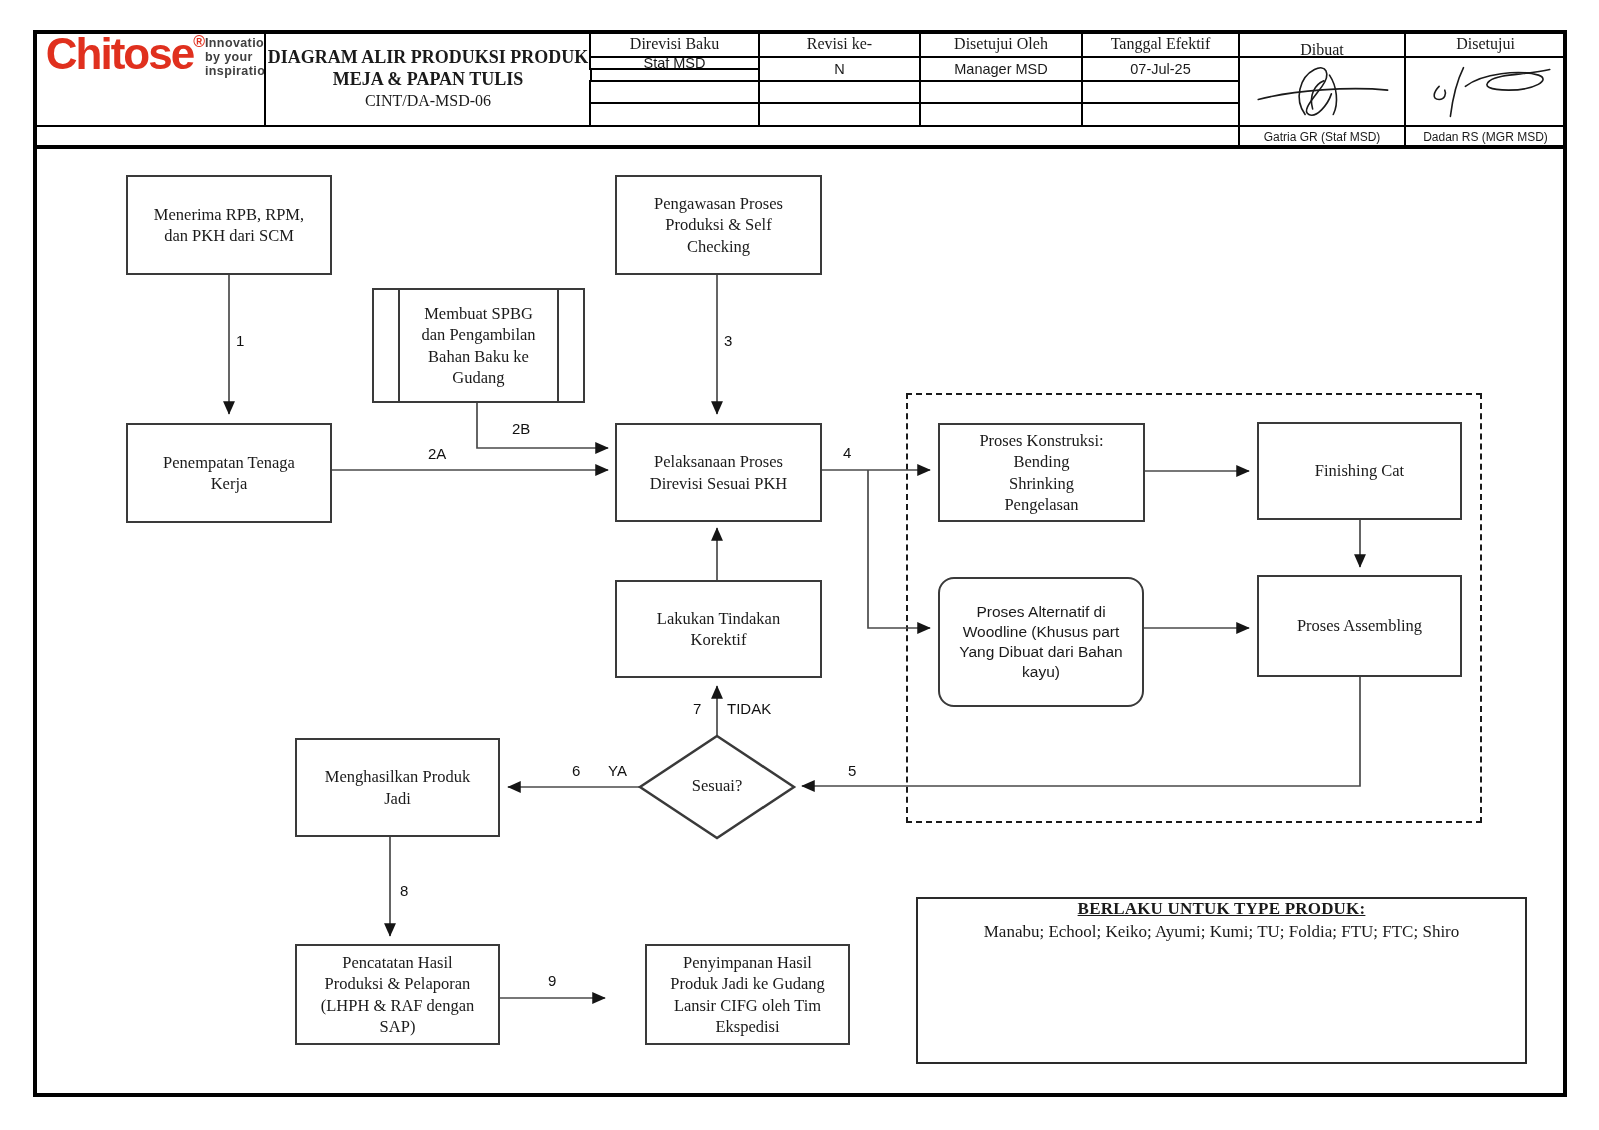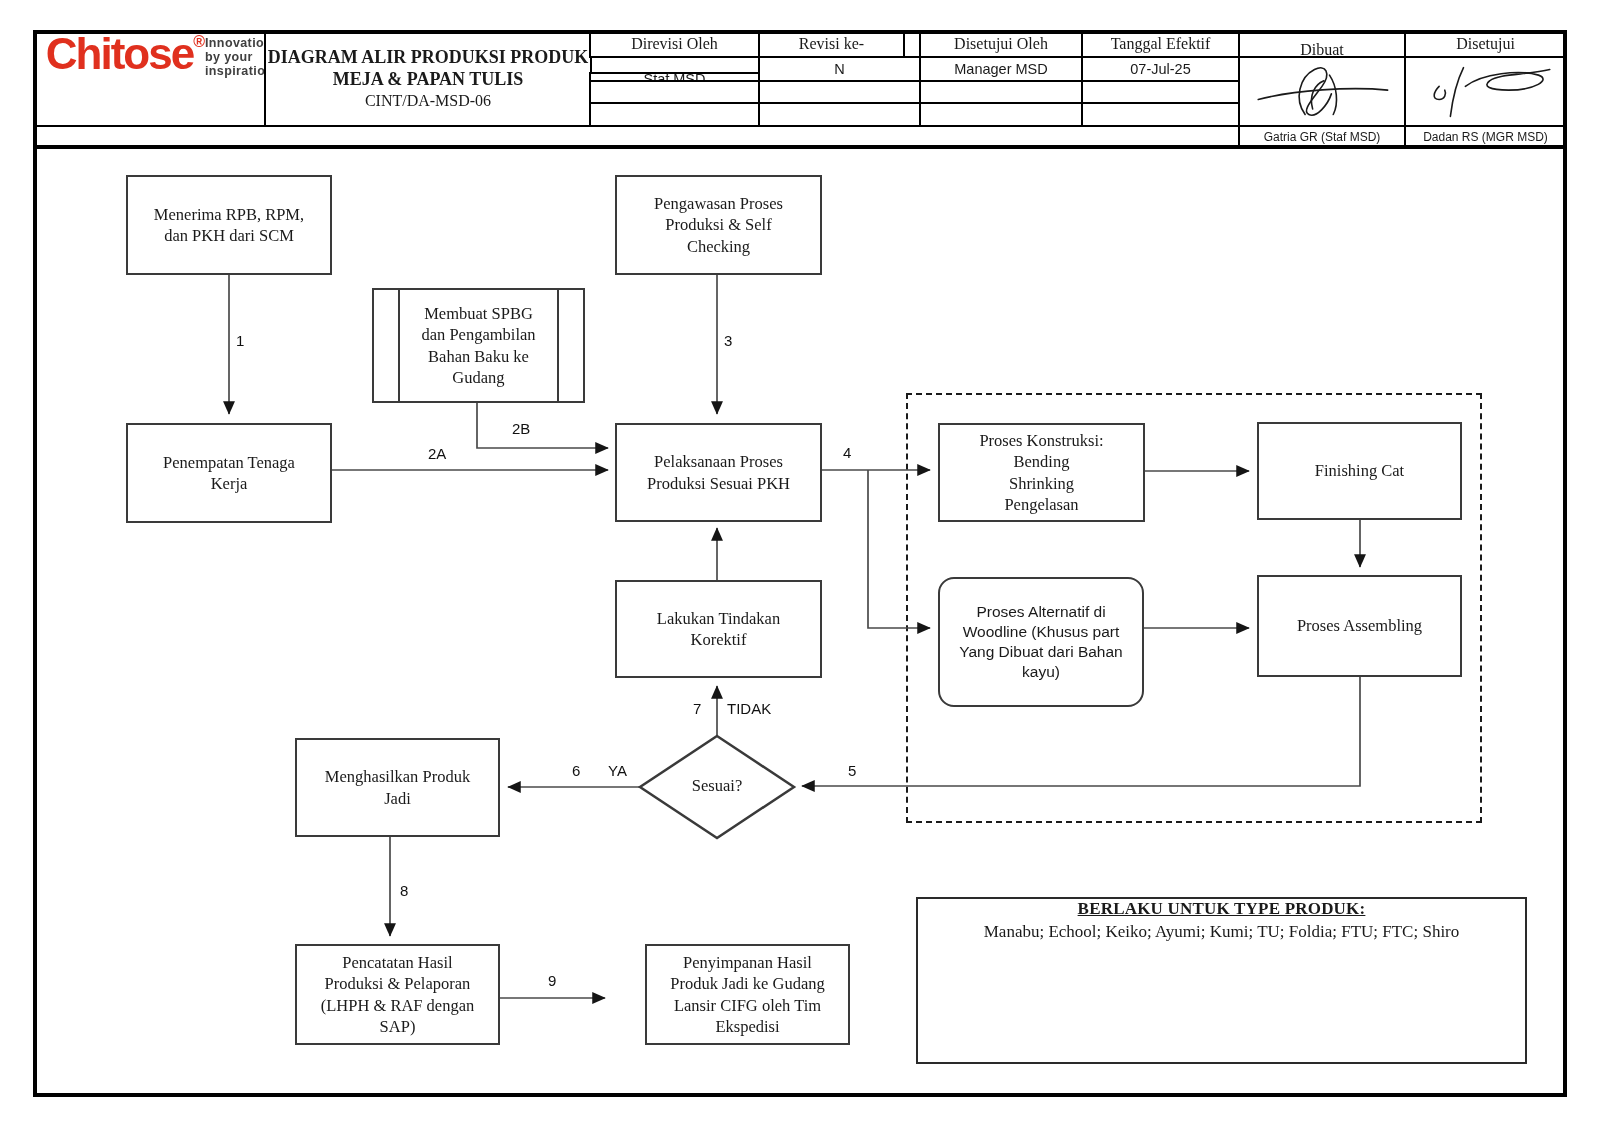--- a/index.html
+++ b/index.html
@@ -55,26 +55,26 @@
   </div>
   <div class="logo-tag">Innovation by your inspiration</div>
 </div>
 
 <div class="title-cell">
   <div class="title-b">DIAGRAM ALIR PRODUKSI PRODUK</div>
   <div class="title-b">MEJA &amp; PAPAN TULIS</div>
   <div class="title-code">CINT/DA-MSD-06</div>
 </div>
 
-<div class="cell hdr-label" style="left:589px;top:30px;width:171px;height:28px;">Direvisi Oleh</div>
-<div class="cell hdr-label" style="left:758px;top:30px;width:147px;height:28px;">Revisi ke-</div>
+<div class="cell hdr-label" style="left:589px;top:30px;width:171px;height:28px;">Direvisi Baku</div>
+<div class="cell hdr-label" style="left:758px;top:30px;width:163px;height:28px;">Revisi ke-</div>
 <div class="cell hdr-label" style="left:919px;top:30px;width:164px;height:28px;">Disetujui Oleh</div>
 <div class="cell hdr-label" style="left:1081px;top:30px;width:159px;height:28px;">Tanggal Efektif</div>
 
-<div class="cell hdr-value" style="left:589px;top:72px;width:171px;height:14px;">Staf MSD</div>
+<div class="cell hdr-value" style="left:589px;top:56px;width:171px;height:14px;">Staf MSD</div>
 <div class="cell hdr-value" style="left:758px;top:56px;width:163px;height:26px;">N</div>
 <div class="cell hdr-value" style="left:919px;top:56px;width:164px;height:26px;">Manager MSD</div>
 <div class="cell hdr-value" style="left:1081px;top:56px;width:159px;height:26px;">07-Jul-25</div>
 
 <div class="cell" style="left:589px;top:80px;width:171px;height:24px;"></div>
 <div class="cell" style="left:758px;top:80px;width:163px;height:24px;"></div>
 <div class="cell" style="left:919px;top:80px;width:164px;height:24px;"></div>
 <div class="cell" style="left:1081px;top:80px;width:159px;height:24px;"></div>
 <div class="cell" style="left:589px;top:102px;width:171px;height:25px;"></div>
 <div class="cell" style="left:758px;top:102px;width:163px;height:25px;"></div>
@@ -150,21 +150,21 @@
 Bahan Baku ke
 Gudang</span>
 </div>
 
 <div class="node" style="left:126px;top:423px;width:206px;height:100px;">Penempatan Tenaga
 Kerja</div>
 <div class="node" style="left:615px;top:175px;width:207px;height:100px;">Pengawasan Proses
 Produksi &amp; Self
 Checking</div>
 <div class="node" style="left:615px;top:423px;width:207px;height:99px;">Pelaksanaan Proses
-Produksi Sesuai PKH</div>
+Direvisi Sesuai PKH</div>
 <div class="node" style="left:938px;top:423px;width:207px;height:99px;">Proses Konstruksi:
 Bending
 Shrinking
 Pengelasan</div>
 <div class="node" style="left:1257px;top:422px;width:205px;height:98px;">Finishing Cat</div>
 <div class="node node-sans" style="left:938px;top:577px;width:206px;height:130px;border-radius:16px;">Proses Alternatif di
 Woodline (Khusus part
 Yang Dibuat dari Bahan
 kayu)</div>
 <div class="node" style="left:1257px;top:575px;width:205px;height:102px;">Proses Assembling</div>

